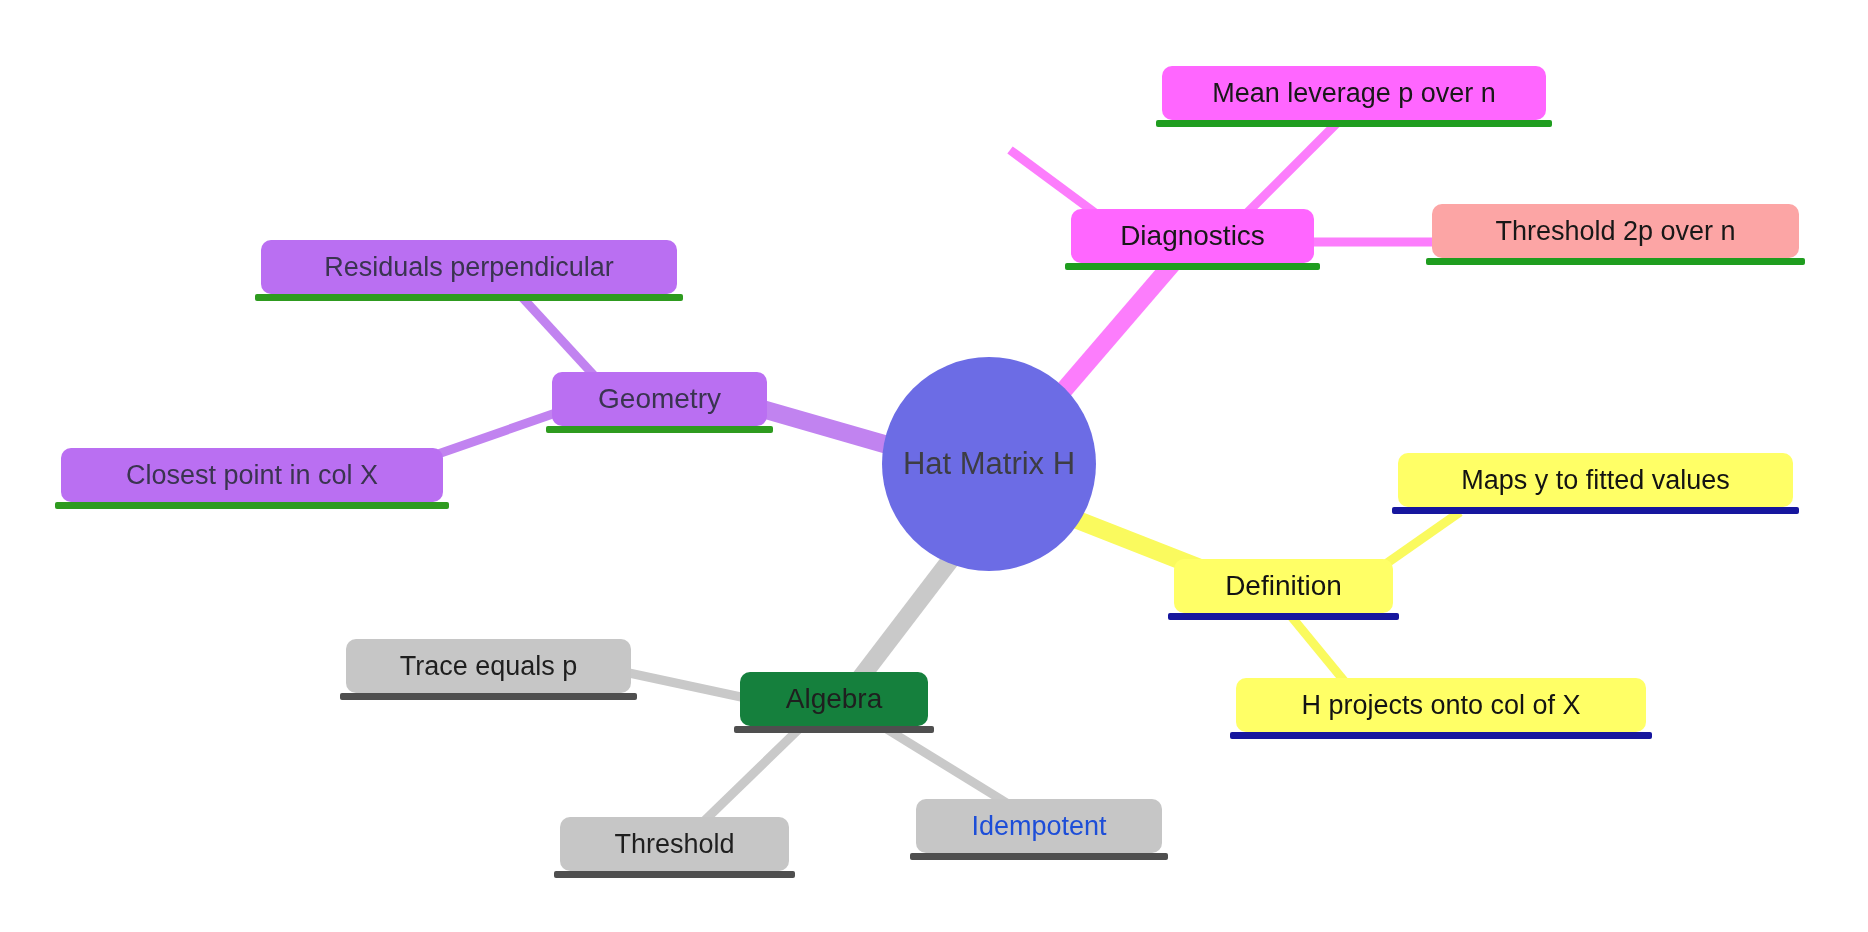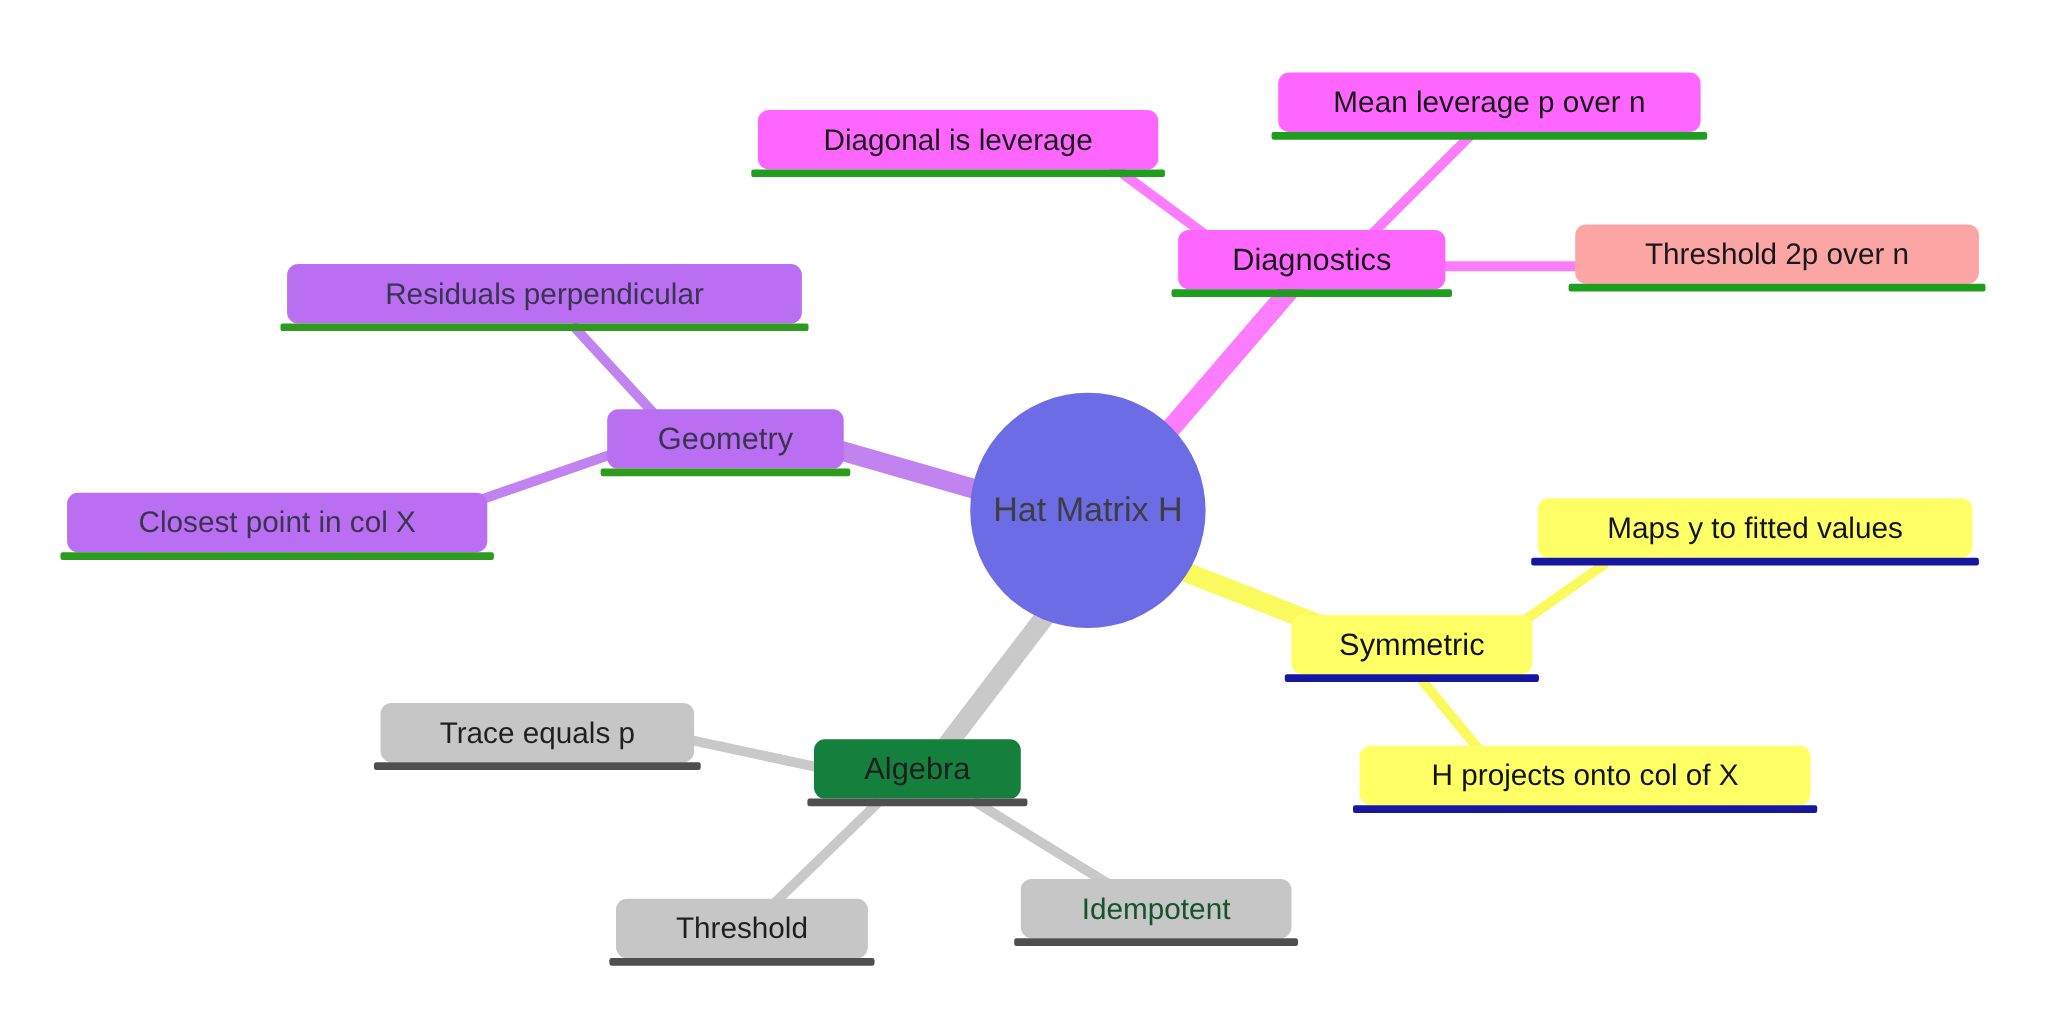--- a/index.html
+++ b/index.html
@@ -46,21 +46,21 @@
     font-size: 31px;
     text-align: left;
   }
   
   .n-root        { left: 882px;  top: 357px; }
   .n-diagnostics { left: 1071px; top: 209px; width: 243px; }
   .n-diagonal    { left: 689px;  top: 100px; width: 364px; }
   .n-mean        { left: 1162px; top: 66px;  width: 384px; }
   .n-threshold   { left: 1432px; top: 204px; width: 367px; }
   .n-geometry    { left: 552px;  top: 372px; width: 215px; }
-  .n-residuals   { left: 261px;  top: 240px; width: 468px; }
+  .n-residuals   { left: 261px;  top: 240px; width: 416px; }
   .n-closest     { left: 61px;   top: 448px; width: 382px; }
   .n-algebra     { left: 740px;  top: 672px; width: 188px; }
   .n-trace       { left: 346px;  top: 639px; width: 285px; }
   .n-symmetric   { left: 560px;  top: 817px; width: 229px; }
   .n-idempotent  { left: 916px;  top: 799px; width: 246px; }
   .n-definition  { left: 1174px; top: 559px; width: 219px; }
   .n-maps        { left: 1398px; top: 453px; width: 395px; }
   .n-hprojects   { left: 1236px; top: 678px; width: 410px; }
 </style>
 </head>
@@ -90,24 +90,20 @@
   </svg>
 
   <div class="node root-node n-root" style="background: rgb(108, 108, 229); color: rgb(61, 61, 68);">
     <span>Hat Matrix H</span>
   </div>
 
   <div class="node section n-diagnostics" style="background: rgb(255, 102, 255); color: rgb(24, 24, 24);">
     <span>Diagnostics</span>
     <div class="underline" style="background: rgb(31, 157, 31);"></div>
   </div>
-  <div class="node leaf n-diagonal" style="background: rgb(255, 102, 255); color: rgb(24, 24, 24);">
-    <span>Diagonal is leverage</span>
-    <div class="underline" style="background: rgb(31, 157, 31);"></div>
-  </div>
   <div class="node leaf n-mean" style="background: rgb(255, 102, 255); color: rgb(24, 24, 24);">
     <span>Mean leverage p over n</span>
     <div class="underline" style="background: rgb(31, 157, 31);"></div>
   </div>
   <div class="node leaf n-threshold" style="background: #fca5a5; color: rgb(24, 24, 24);">
     <span>Threshold 2p over n</span>
     <div class="underline" style="background: rgb(31, 157, 31);"></div>
   </div>
 
   <div class="node section n-geometry" style="background: rgb(186, 111, 242); color: rgb(58, 52, 80);">
@@ -128,27 +124,27 @@
     <div class="underline" style="background: rgb(79, 79, 79);"></div>
   </div>
   <div class="node leaf n-trace" style="background: rgb(198, 198, 198); color: rgb(31, 31, 31);">
     <span>Trace equals p</span>
     <div class="underline" style="background: rgb(79, 79, 79);"></div>
   </div>
   <div class="node leaf n-symmetric" style="background: rgb(198, 198, 198); color: rgb(31, 31, 31);">
     <span>Threshold</span>
     <div class="underline" style="background: rgb(79, 79, 79);"></div>
   </div>
-  <div class="node leaf n-idempotent" style="background: rgb(198, 198, 198); color: #14532d; margin-left: 12px;">
+  <div class="node leaf n-idempotent" style="background: rgb(198, 198, 198); color: #1d4ed8;">
     <span>Idempotent</span>
     <div class="underline" style="background: rgb(79, 79, 79);"></div>
   </div>
 
   <div class="node section n-definition" style="background: rgb(255, 255, 102); color: rgb(19, 19, 19);">
-    <span>Symmetric</span>
+    <span>Definition</span>
     <div class="underline" style="background: rgb(22, 22, 158);"></div>
   </div>
   <div class="node leaf n-maps" style="background: rgb(255, 255, 102); color: rgb(19, 19, 19);">
     <span>Maps y to fitted values</span>
     <div class="underline" style="background: rgb(22, 22, 158);"></div>
   </div>
   <div class="node leaf n-hprojects" style="background: rgb(255, 255, 102); color: rgb(19, 19, 19); align-items: center;">
     <span>H projects onto col of X</span>
     <div class="underline" style="background: rgb(22, 22, 158);"></div>
   </div>

